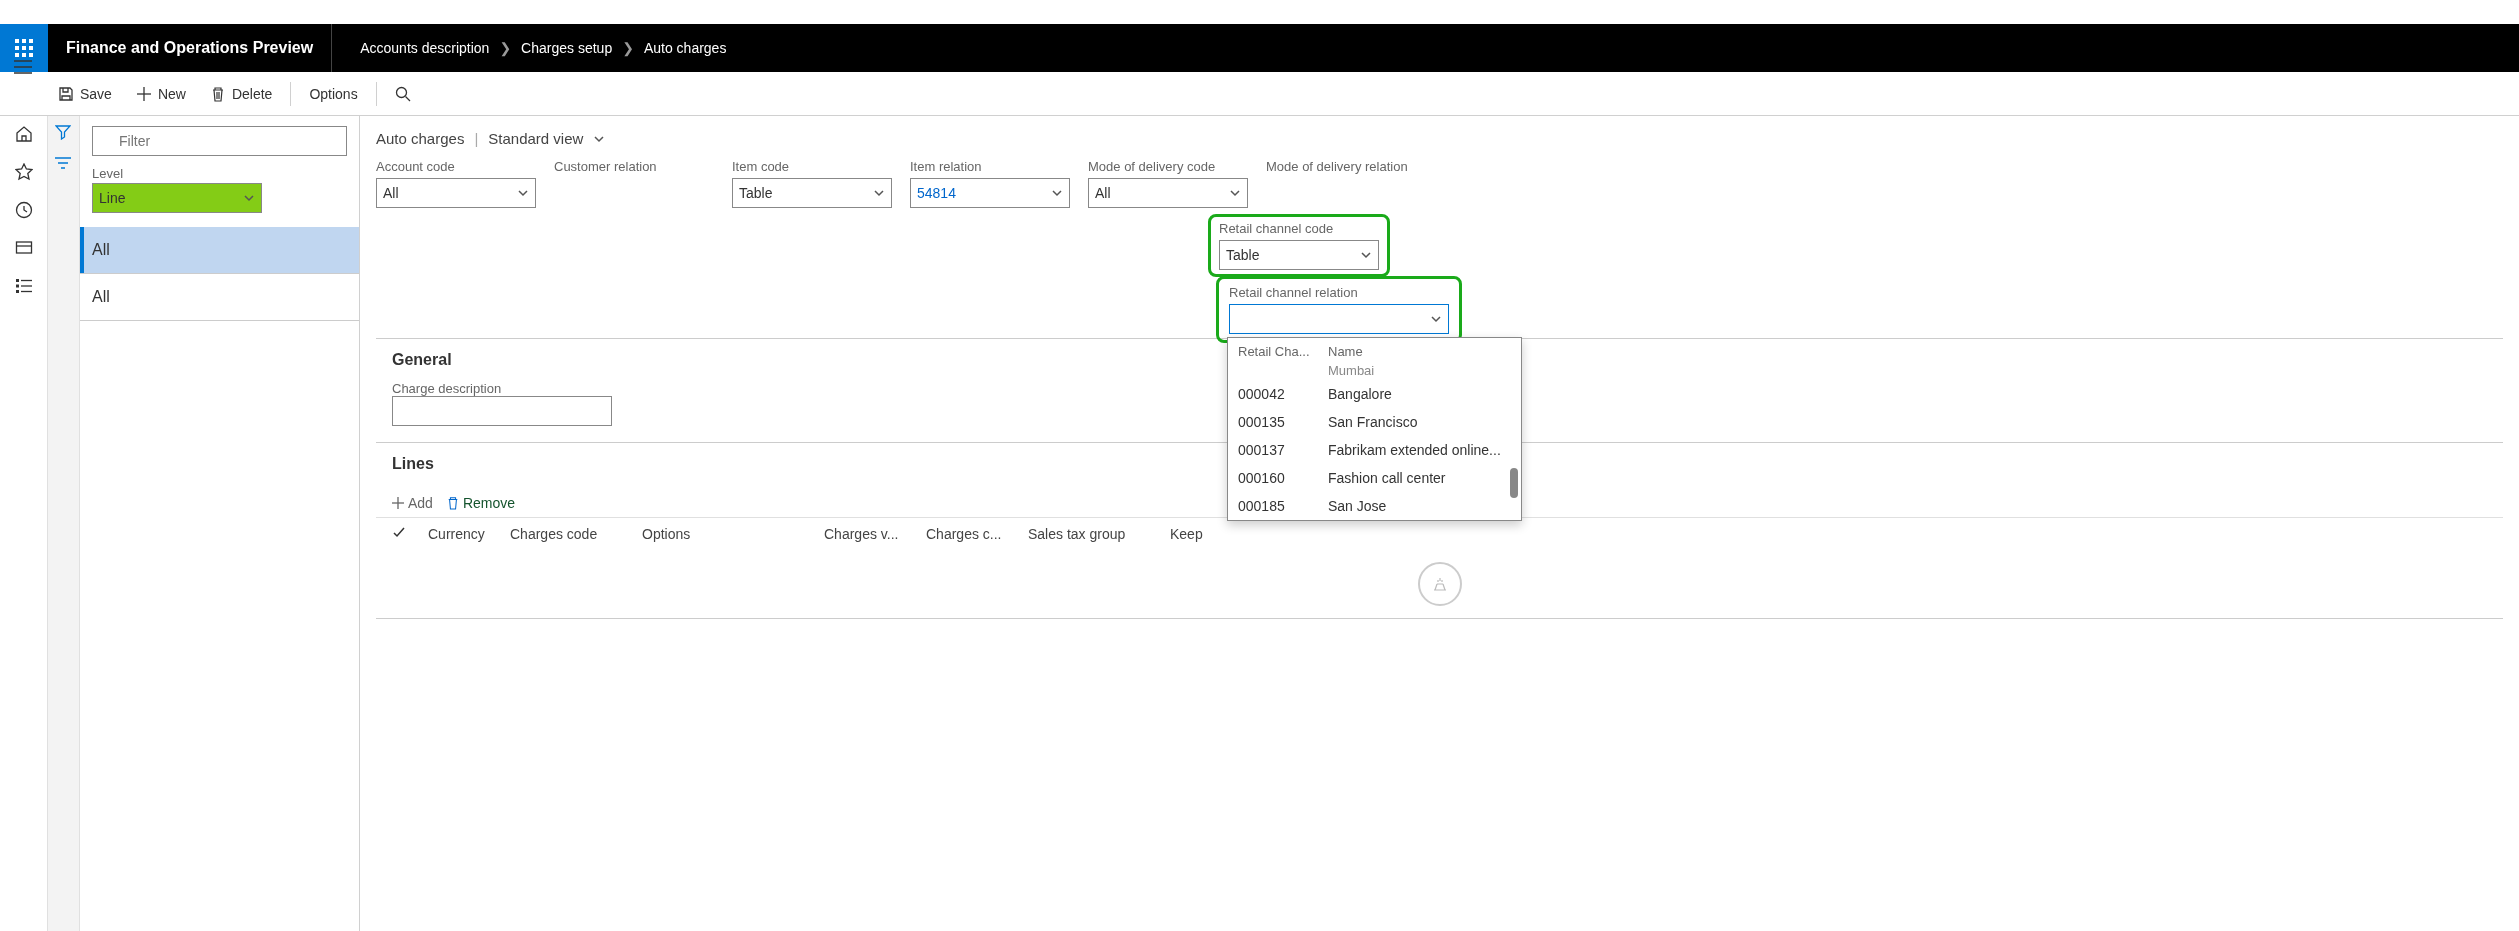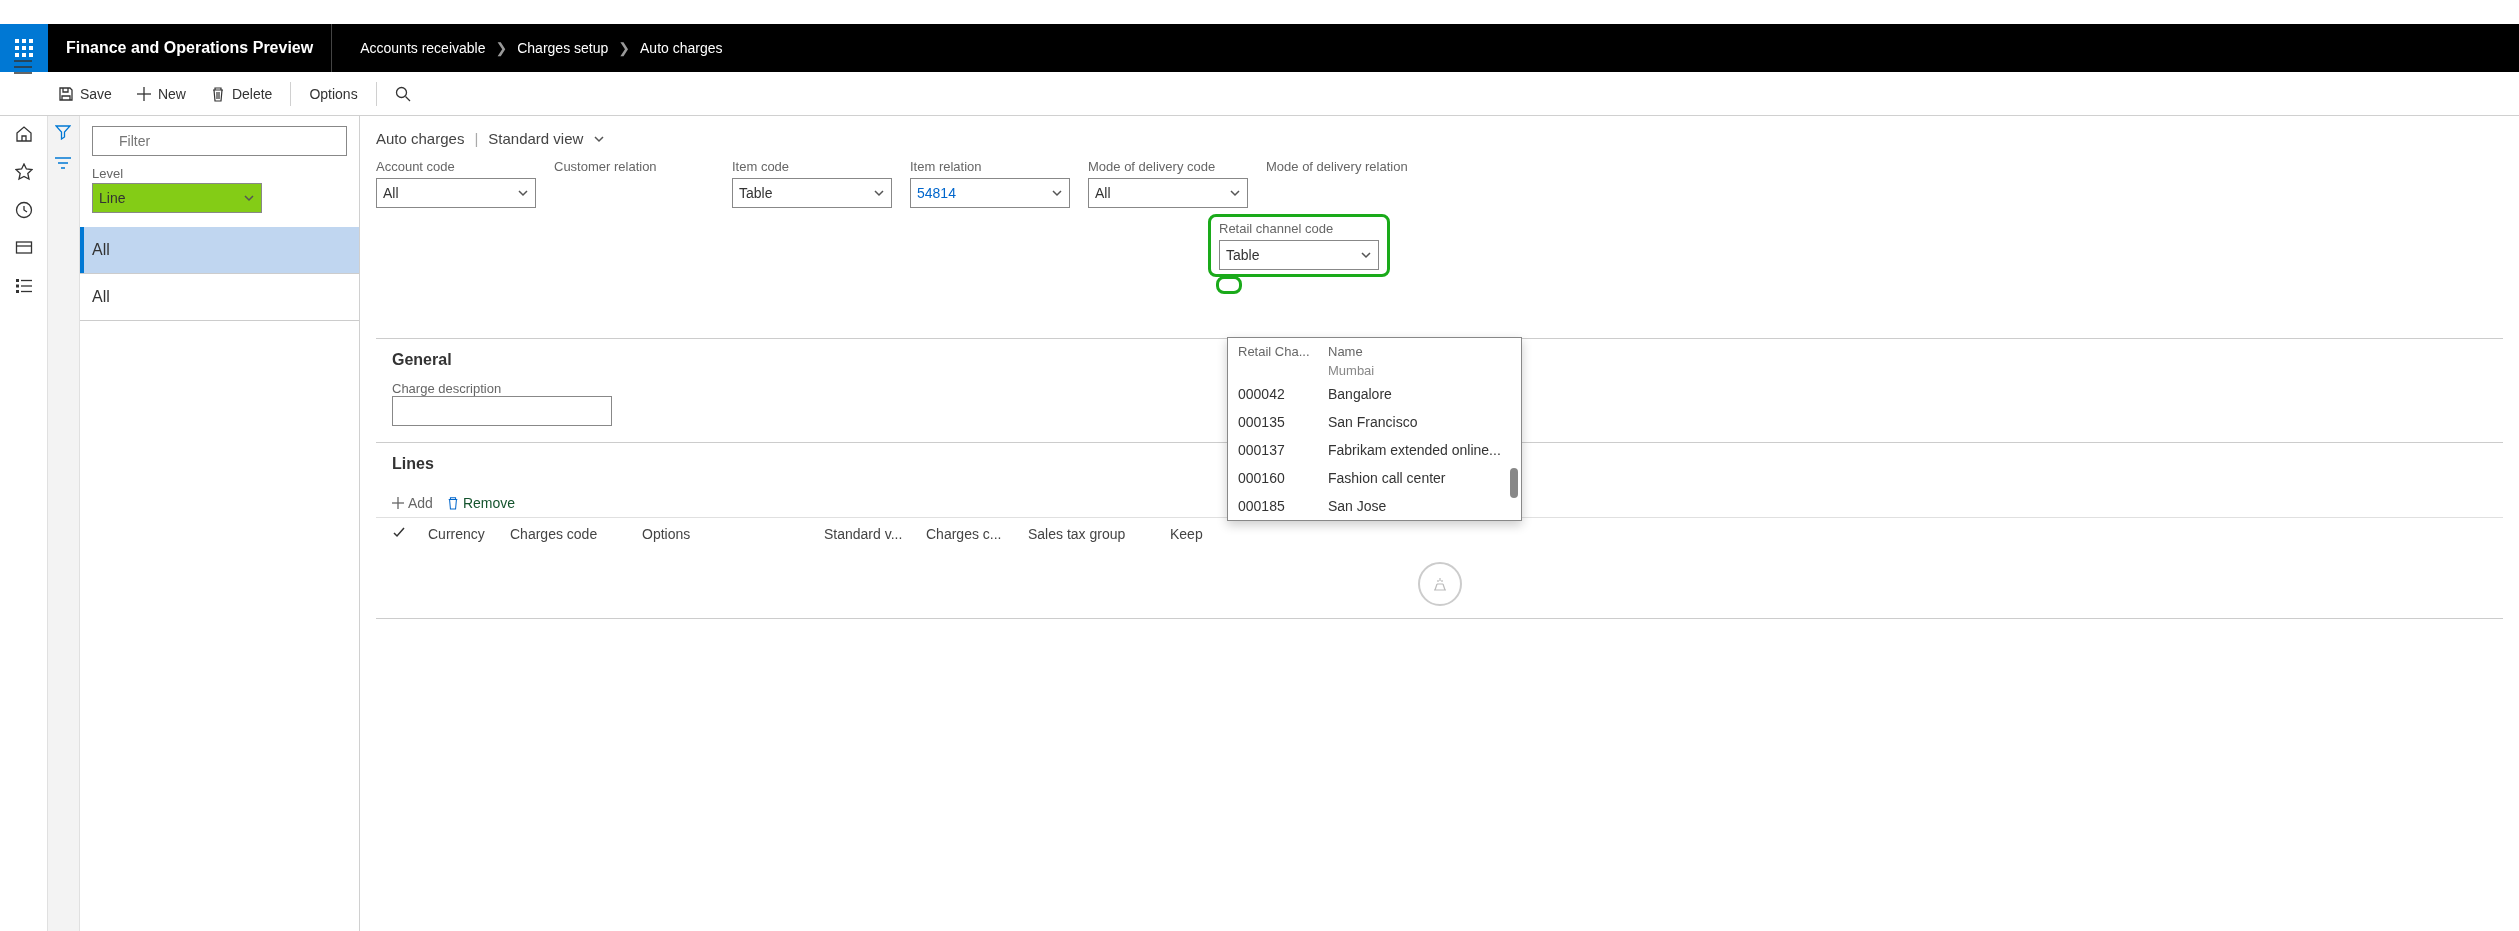--- a/index.html
+++ b/index.html
@@ -98,21 +98,21 @@
           <rect x="7" y="7" width="4" height="4"></rect>
           <rect x="14" y="7" width="4" height="4"></rect>
           <rect x="0" y="14" width="4" height="4"></rect>
           <rect x="7" y="14" width="4" height="4"></rect>
           <rect x="14" y="14" width="4" height="4"></rect>
         </g>
       </svg>
   </div>
   <div class="app-title">Finance and Operations Preview</div>
   <div class="breadcrumb">
-    <span>Accounts receivable</span>
+    <span>Accounts description</span>
     <span class="sep">❯</span>
     <span>Charges setup</span>
     <span class="sep">❯</span>
     <span>Auto charges</span>
   </div>
 </div>
 
 <div class="toolbar">
   <div style="position:absolute; left:14px; top:60px;">
     <svg width="18" height="14" viewBox="0 0 18 14">
@@ -318,20 +318,29 @@
               <svg class="chev-svg" viewBox="0 0 12 12">
                   <path fill="none" stroke="#555" stroke-width="1.5" d="M2 4l4 4 4-4"></path>
                 </svg>
             </div>
           </div>
         </div>
       </div>
 
       <div style="position:absolute; left:840px; top:62px;">
         <div class="highlight-box big" style="position:relative;">
+          <div class="field">
+            <div class="field-label">Retail channel relation</div>
+            <div class="field-input w-220" style="border:1.5px solid #0078d4;">
+              <span></span>
+              <svg class="chev-svg" viewBox="0 0 12 12">
+                  <path fill="none" stroke="#555" stroke-width="1.5" d="M2 4l4 4 4-4"></path>
+                </svg>
+            </div>
+          </div>
           
           <div class="dd-popup" style="left:8px; top:58px; position:absolute;">
             <div class="dd-header">
               <span class="c1">Retail Cha...</span>
               <span>Name</span>
             </div>
             <div class="dd-cutoff">
               <span class="c1">.</span>
                 <span>Mumbai</span>
             </div>
@@ -392,21 +401,21 @@
       </div>
       <div class="lines-header">
         <span class="check-col">
             <svg width="14" height="14" viewBox="0 0 14 14">
               <path fill="none" stroke="#333" stroke-width="1.5" d="M2 7l3 3 7-8"></path>
             </svg>
           </span>
         <span class="col" style="min-width:70px">Currency</span>
         <span class="col" style="min-width:120px">Charges code</span>
         <span class="col" style="min-width:170px">Options</span>
-        <span class="col" style="min-width:90px">Standard v...</span>
+        <span class="col" style="min-width:90px">Charges v...</span>
         <span class="col" style="min-width:90px">Charges c...</span>
         <span class="col" style="min-width:130px">Sales tax group</span>
         <span class="col" style="min-width:50px">Keep</span>
       </div>
       <div class="empty-state">
         <div class="empty-circle">
           <svg width="24" height="24" viewBox="0 0 24 24">
               <path fill="none" stroke="#bbb" stroke-width="1.2" d="M6 18h12 M7 18l2-6 M17 18l-2-6 M9 12h6 M10 10v-2 M12 9v-3 M14 10v-2"></path>
             </svg>
         </div>

